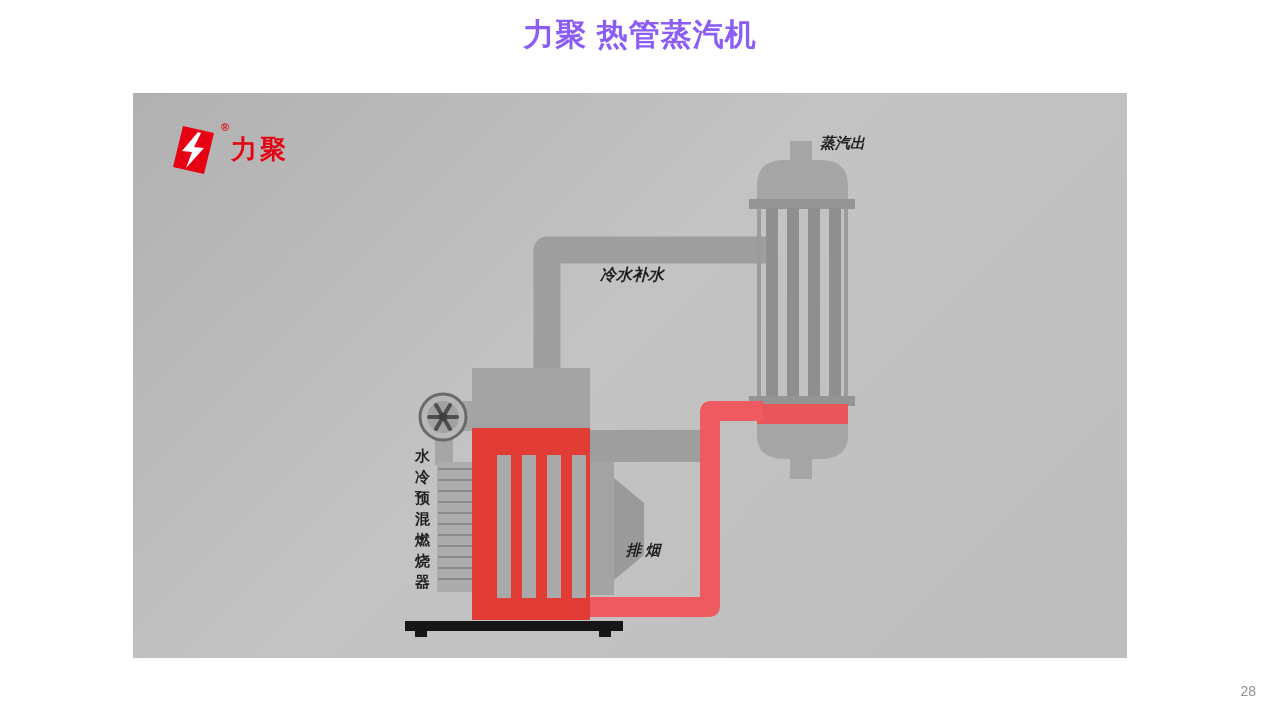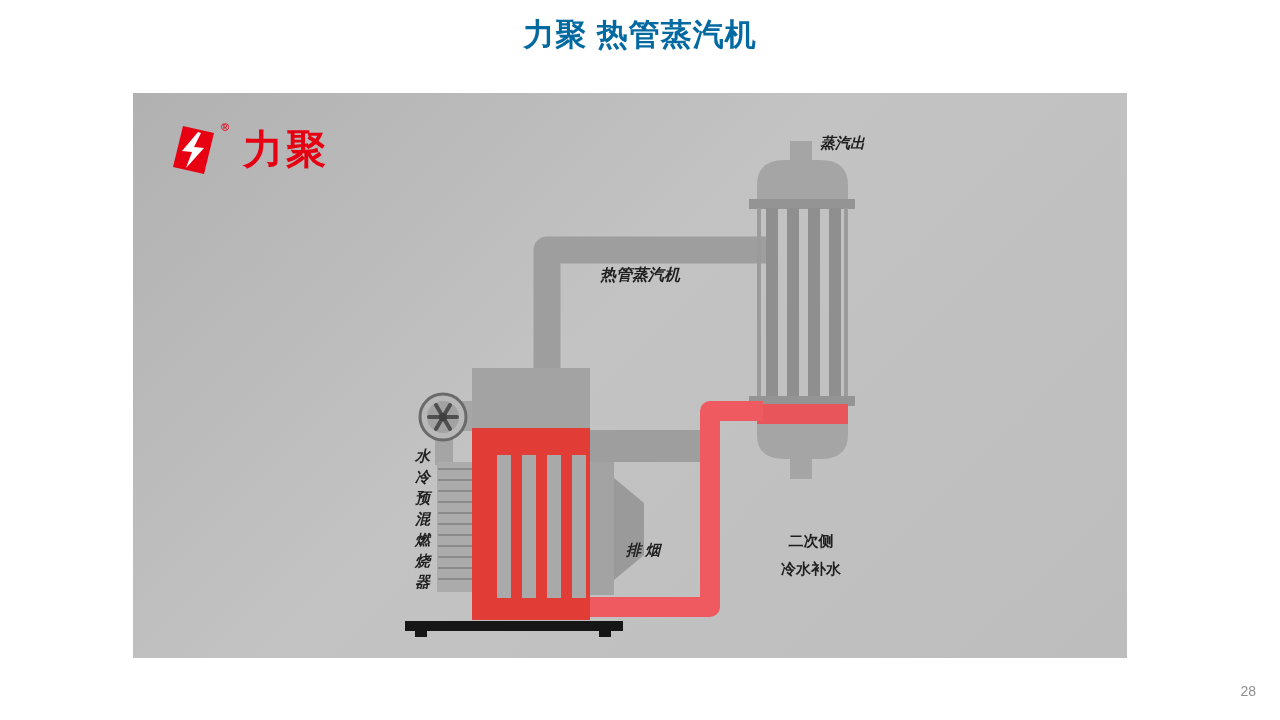--- a/index.html
+++ b/index.html
@@ -6,51 +6,50 @@
   body {
     width:1280px; height:720px;
     background:#ffffff;
     font-family:"Liberation Sans","DejaVu Sans",sans-serif;
     position:relative;
     overflow:hidden;
   }
   .slide-title {
     position:absolute; top:14px; left:0; width:1280px;
     text-align:center;
-    font-size:31px; font-weight:700; color:#0369a1;
+    font-size:31px; font-weight:700; color:#8b5cf6;
     letter-spacing:1px;
   }
   .panel {
     position:absolute; left:133px; top:93px; width:994px; height:565px;
     background:linear-gradient(135deg,#b1b1b1 0%,#c3c3c3 45%,#bdbdbd 100%);
   }
   .diagram-svg { position:absolute; left:0; top:0; }
   .logo {
     position:absolute; left:36px; top:30px;
     display:flex; align-items:flex-start;
   }
   .logo-text {
-    font-size:40px; font-weight:700; color:#e60012;
-    letter-spacing:3px; line-height:52px; margin-left:16px;
+    font-size:26px; font-weight:700; color:#e60012;
+    letter-spacing:3px; line-height:52px; margin-left:4px;
   }
   .logo-reg {
     font-size:11px; color:#e60012; font-weight:700;
     position:relative; top:-2px; left:2px;
   }
   .dlabel {
     position:absolute; color:#1f1f1f; font-weight:700; font-size:15px;
     white-space:nowrap;
     font-style:italic;
   }
   .dlabel.big { font-size:16px; }
   .v-label {
     position:absolute; color:#1f1f1f; font-weight:700; font-size:15px;
     width:17px; word-break:break-all; line-height:21px; text-align:center;
     white-space:normal;
-    font-style:italic;
   }
   .two-line {
     position:absolute; color:#1f1f1f; font-weight:700; font-size:15px;
     text-align:center; line-height:28px; width:100px; white-space:normal;
   }
   .page-number {
     position:absolute; right:24px; top:683px;
     font-size:14px; color:#8f8f8f;text-align:right;
   }
 </style>
@@ -148,23 +147,19 @@
       <rect x="339" y="275" width="118" height="62" fill="#a3a3a3"></rect>
       <rect x="339" y="335" width="118" height="192" fill="#e23c36"></rect>
       <rect x="364" y="362" width="14" height="143" fill="#a9a9a9"></rect>
       <rect x="389" y="362" width="14" height="143" fill="#a9a9a9"></rect>
       <rect x="414" y="362" width="14" height="143" fill="#a9a9a9"></rect>
       <rect x="439" y="362" width="14" height="143" fill="#a9a9a9"></rect>
     </g>
   </svg>
 
   <div class="dlabel" style="left:687px; top:41px;">蒸汽出</div>
-  <div class="dlabel big" style="left:467px; top:172px;">热管蒸汽机</div>
+  <div class="dlabel big" style="left:467px; top:172px;">冷水补水</div>
   <div class="v-label" style="left:281px; top:352px;">水冷预混燃烧器</div>
   <div class="dlabel" style="left:493px; top:448px;">排 烟</div>
-  <div class="two-line" style="left:628px; top:434px;">
-    <div>二次侧</div>
-    <div>冷水补水</div>
-  </div>
 
 </div>
 
 <div class="page-number">28</div>
 
 </body></html>

